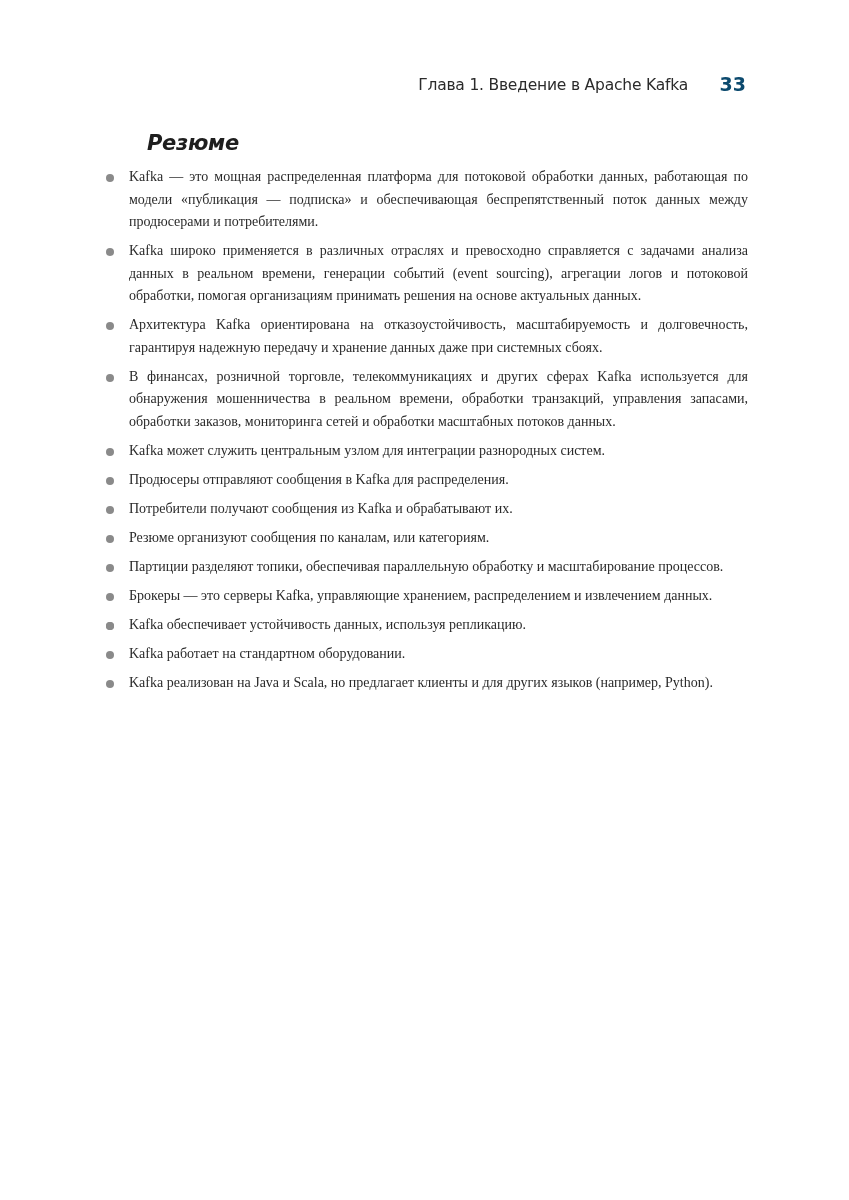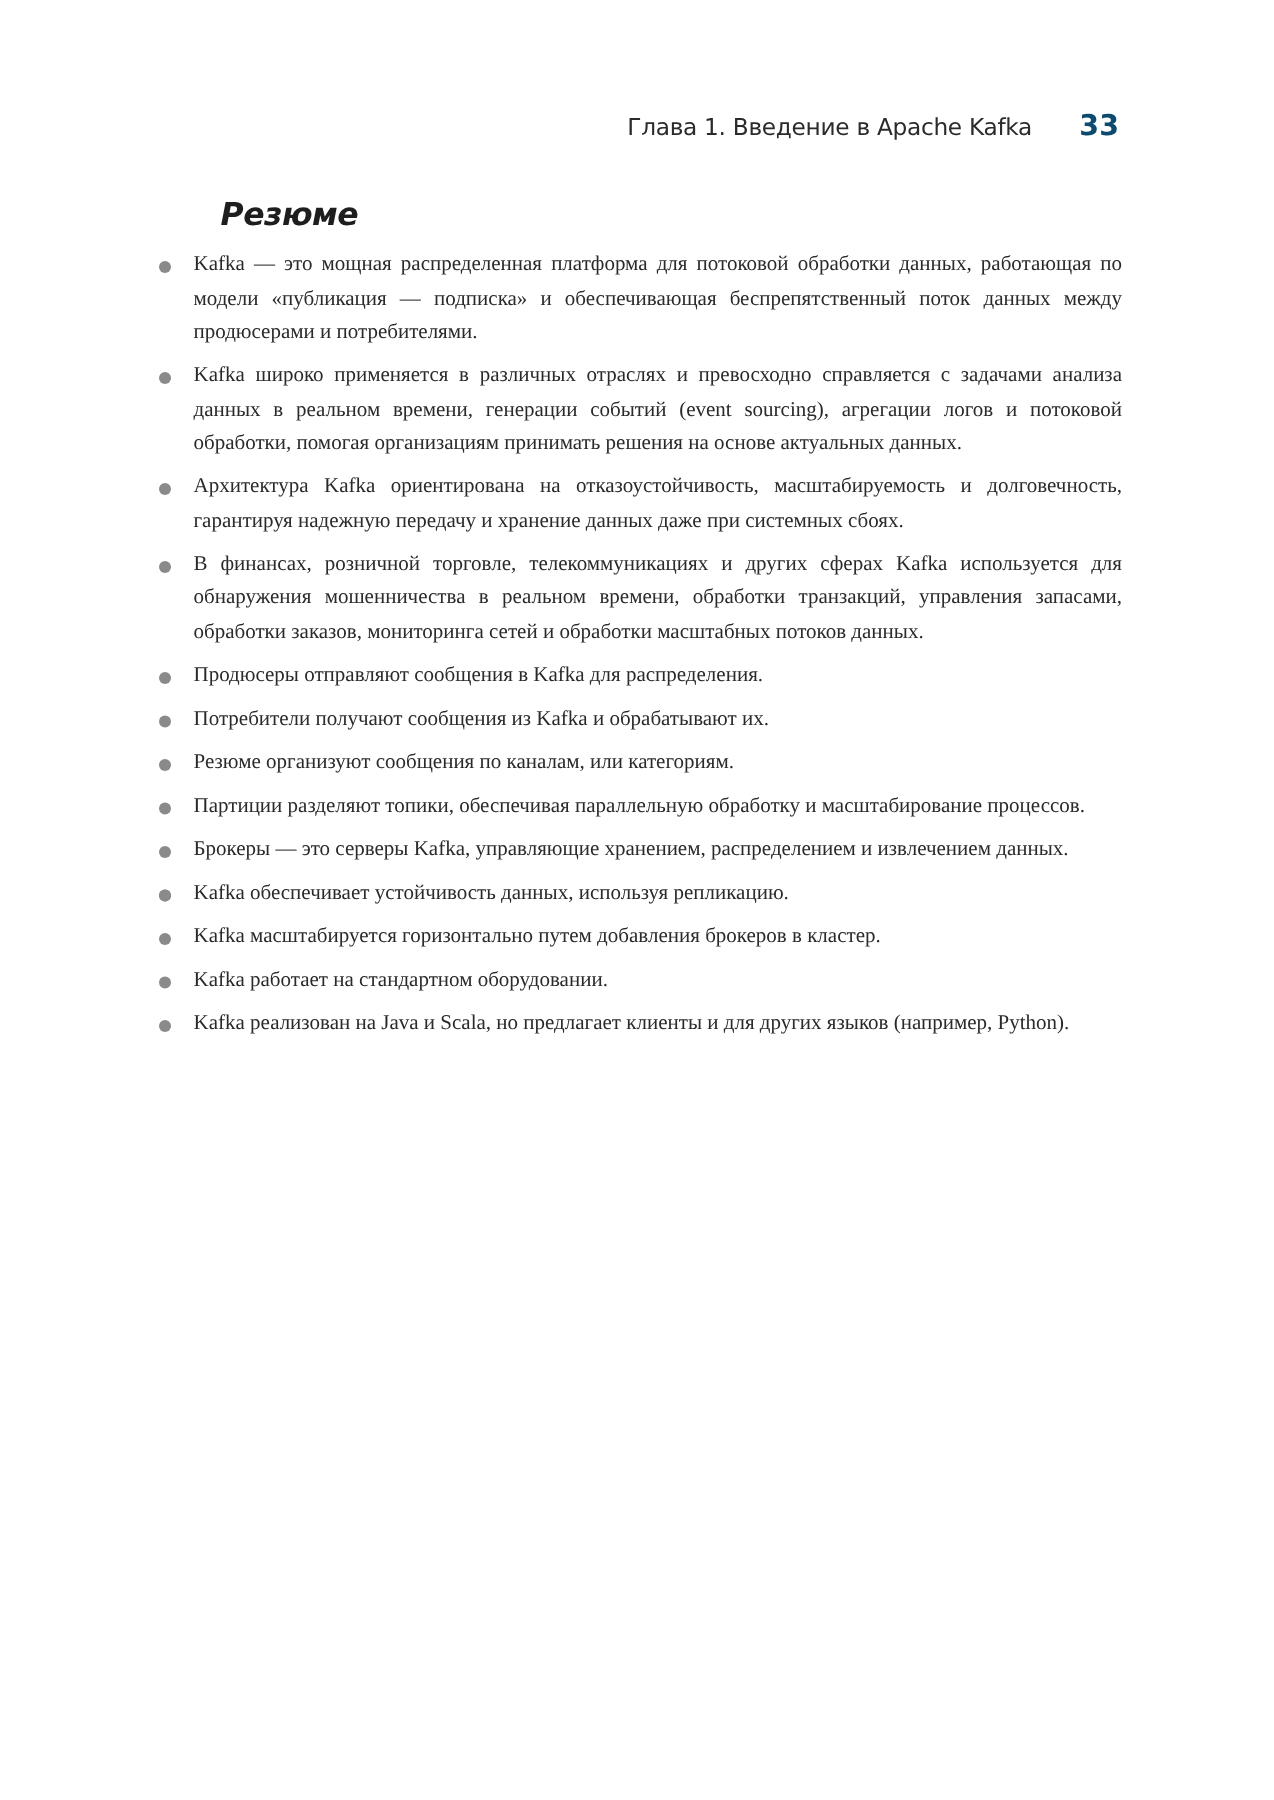--- a/index.html
+++ b/index.html
@@ -45,24 +45,24 @@
     <span class="page-num">33</span>
   </div>
 
   <div class="section-title">Резюме</div>
 
   <ul class="bullets">
     <li><span class="bullet"></span><span>Kafka — это мощная распределенная платформа для потоковой обработки данных, работающая по модели «публикация — подписка» и обеспечивающая беспрепятственный поток данных между продюсерами и потребителями.</span></li>
     <li><span class="bullet"></span><span>Kafka широко применяется в различных отраслях и превосходно справляется с задачами анализа данных в реальном времени, генерации событий (event sourcing), агрегации логов и потоковой обработки, помогая организациям принимать решения на основе актуальных данных.</span></li>
     <li><span class="bullet"></span><span>Архитектура Kafka ориентирована на отказоустойчивость, масштабируемость и долговечность, гарантируя надежную передачу и хранение данных даже при системных сбоях.</span></li>
     <li><span class="bullet"></span><span>В финансах, розничной торговле, телекоммуникациях и других сферах Kafka используется для обнаружения мошенничества в реальном времени, обработки транзакций, управления запасами, обработки заказов, мониторинга сетей и обработки масштабных потоков данных.</span></li>
+    <li><span class="bullet"></span><span>Kafka может служить центральным узлом для интеграции разнородных систем.</span></li>
     <li><span class="bullet"></span><span>Продюсеры отправляют сообщения в Kafka для распределения.</span></li>
     <li><span class="bullet"></span><span>Потребители получают сообщения из Kafka и обрабатывают их.</span></li>
     <li><span class="bullet"></span><span>Резюме организуют сообщения по каналам, или категориям.</span></li>
     <li><span class="bullet"></span><span>Партиции разделяют топики, обеспечивая параллельную обработку и масштабирование процессов.</span></li>
     <li><span class="bullet"></span><span>Брокеры — это серверы Kafka, управляющие хранением, распределением и извлечением данных.</span></li>
     <li><span class="bullet"></span></li>
     <li><span class="bullet"></span><span>Kafka обеспечивает устойчивость данных, используя репликацию.</span></li>
-    <li><span class="bullet"></span><span>Kafka масштабируется горизонтально путем добавления брокеров в кластер.</span></li>
     <li><span class="bullet"></span><span>Kafka работает на стандартном оборудовании.</span></li>
     <li><span class="bullet"></span><span>Kafka реализован на Java и Scala, но предлагает клиенты и для других языков (например, Python).</span></li>
   </ul>
 </div>
 
 </body></html>

